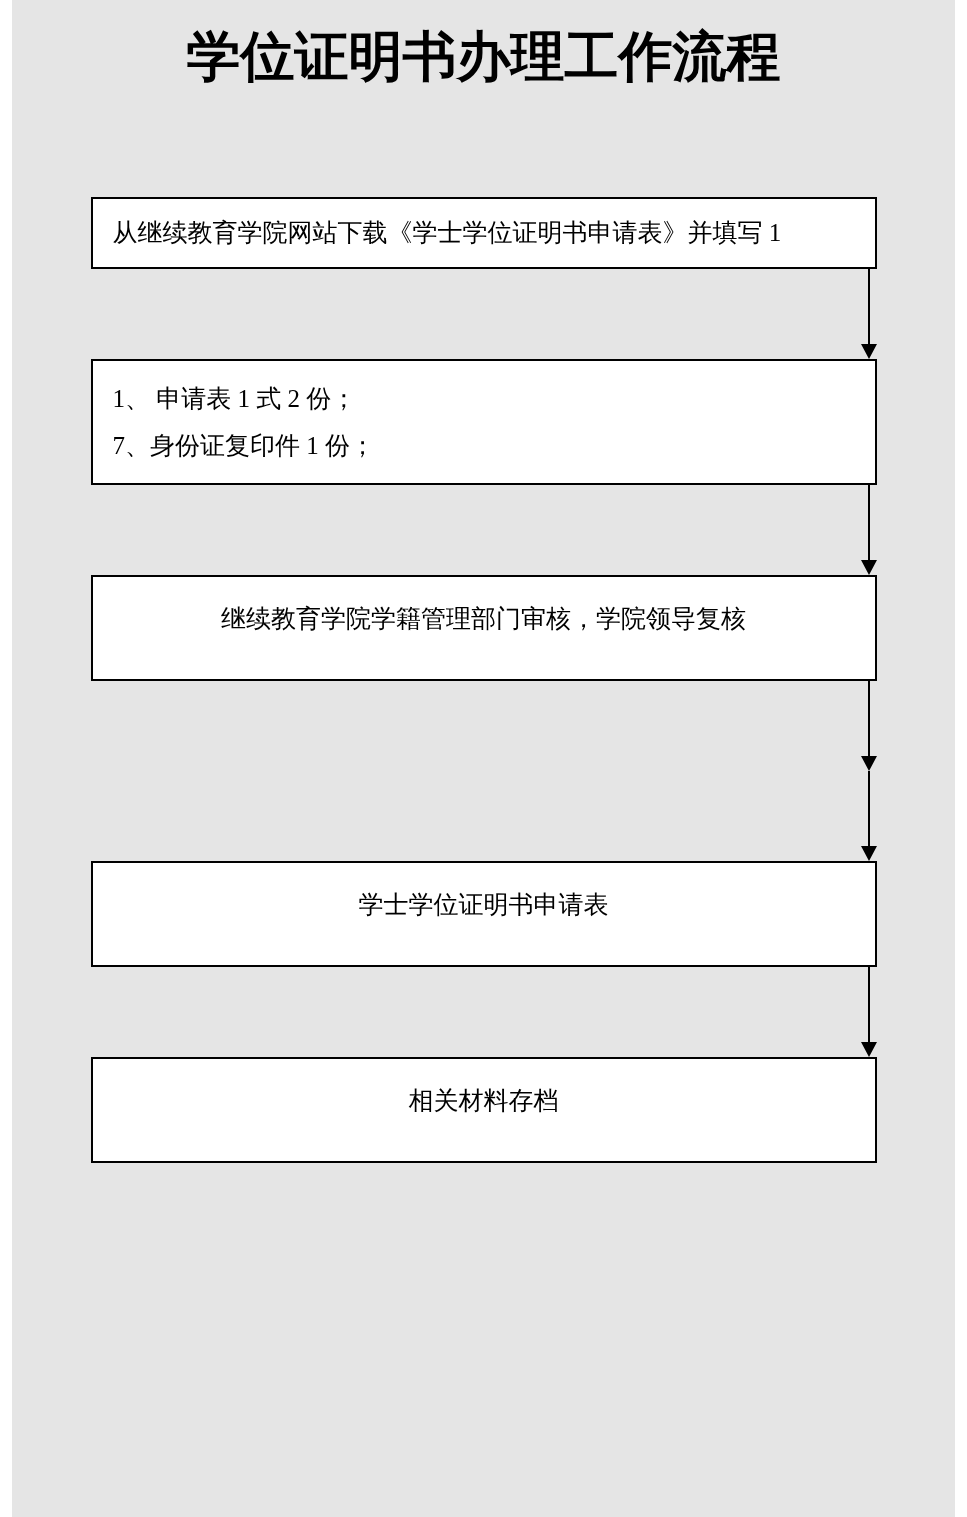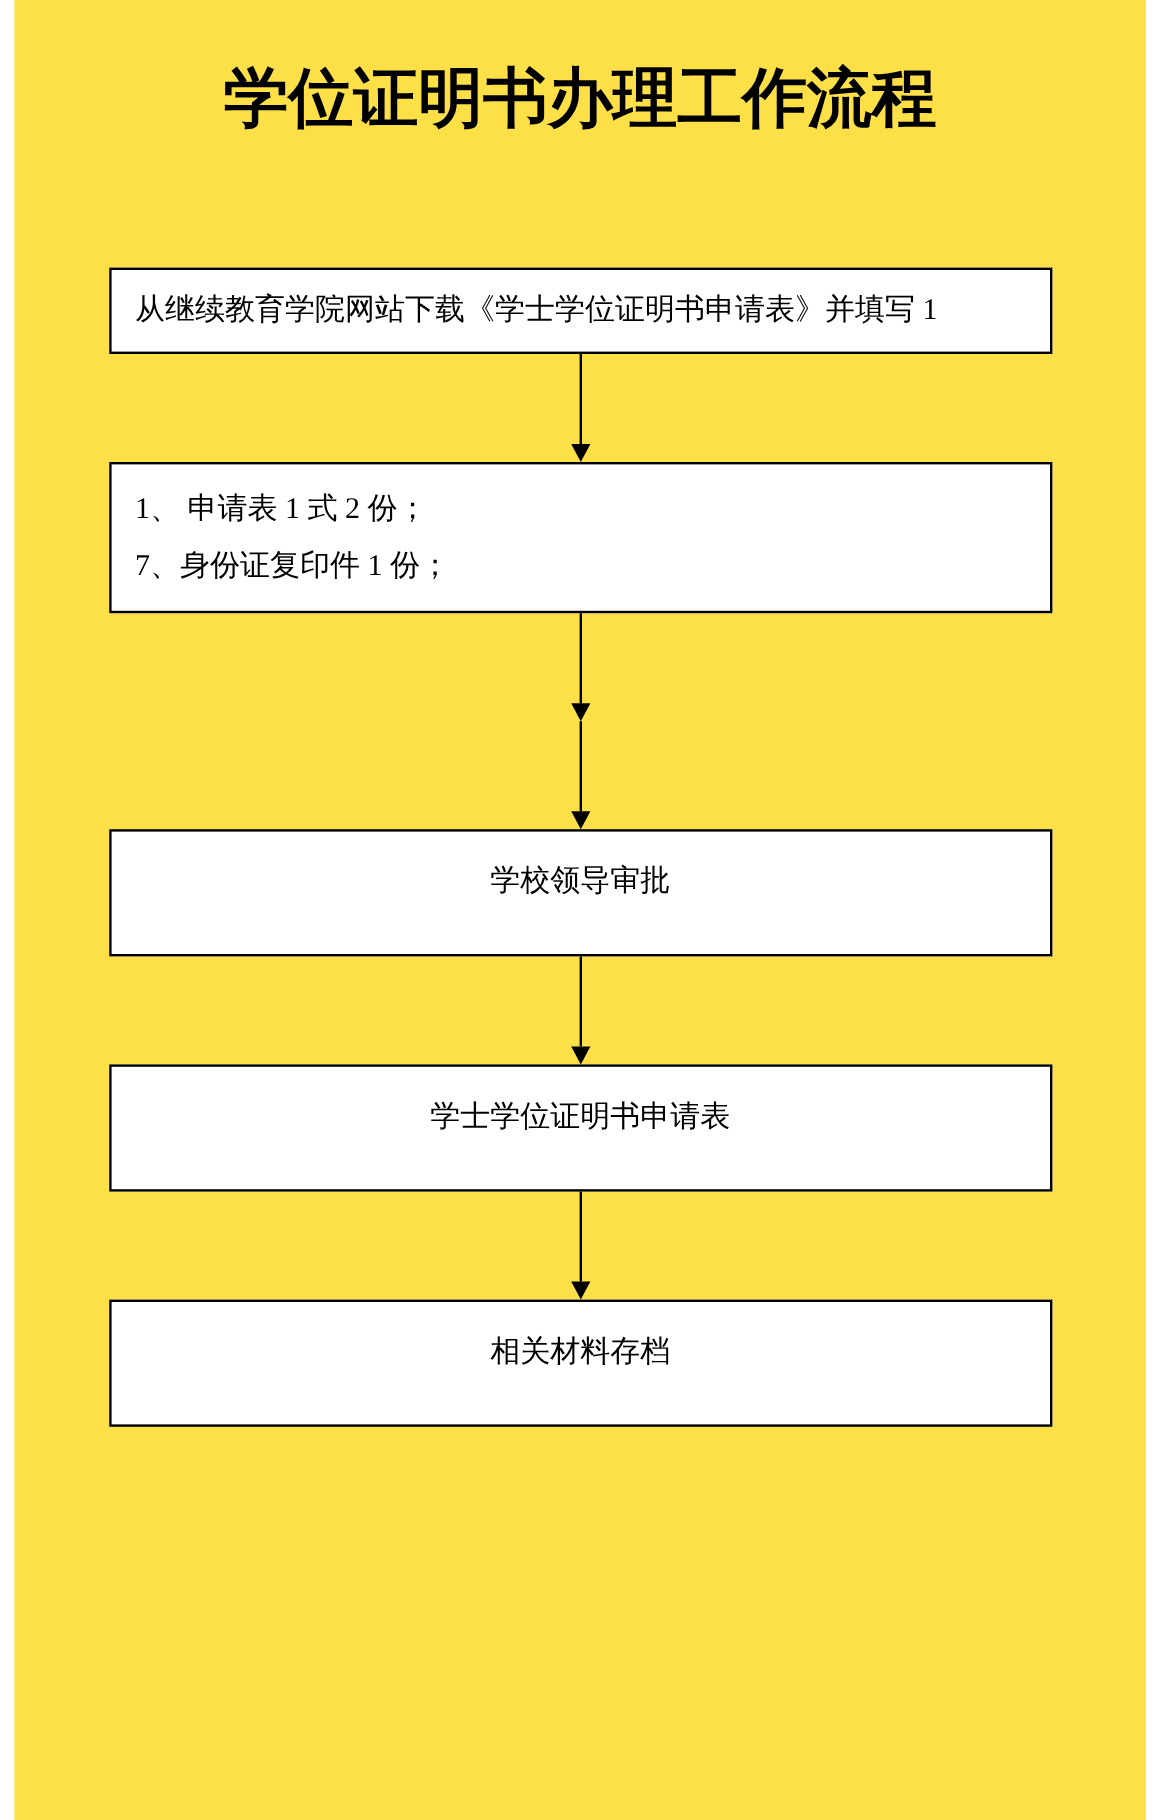--- a/index.html
+++ b/index.html
@@ -5,37 +5,37 @@
   * { margin: 0; padding: 0; box-sizing: border-box; }
   html, body { background: #ffffff; }
   body {
     font-family: "Liberation Serif", "DejaVu Serif", serif;
     color: #000000;
   }
   .page {
     width: 943px;
     min-height: 1517px;
     margin: 0 auto;
-    background: #fde047;
-    padding-top: 50px;
+    background: #e5e5e5;
+    padding-top: 24px;
   }
   .title {
     text-align: center;
     font-family: "Liberation Sans", "DejaVu Sans", sans-serif;
     font-weight: 700;
     font-size: 54px;
     line-height: 1.2;
     color: #000000;
   }
   .flow {
     width: 786px;
     margin: 108px auto 0 auto;
     display: flex;
     flex-direction: column;
-    align-items: center;
+    align-items: flex-end;
   }
   .box {
     width: 100%;
     border: 2px solid #000000;
     background: #ffffff;
     font-size: 25px;
   }
   .box.left {
     text-align: left;
     padding: 14px 20px 14px 20px;
@@ -89,29 +89,29 @@
     <div class="box left box-2">
       <p class="line">1、 申请表 1 式 2 份；</p>
       <p class="line">7、身份证复印件 1 份；</p>
     </div>
 
     <div class="arrow">
       <span class="shaft"></span>
       <span class="head"></span>
     </div>
 
+    <div class="box center">
+      <p class="line">继续教育学院学籍管理部门审核，学院领导复核</p>
+    </div>
 
     <div class="arrow">
       <span class="shaft"></span>
       <span class="head"></span>
     </div>
 
-    <div class="box center">
-      <p class="line">学校领导审批</p>
-    </div>
 
     <div class="arrow">
       <span class="shaft"></span>
       <span class="head"></span>
     </div>
 
     <div class="box center">
       <p class="line">学士学位证明书申请表</p>
     </div>
 

